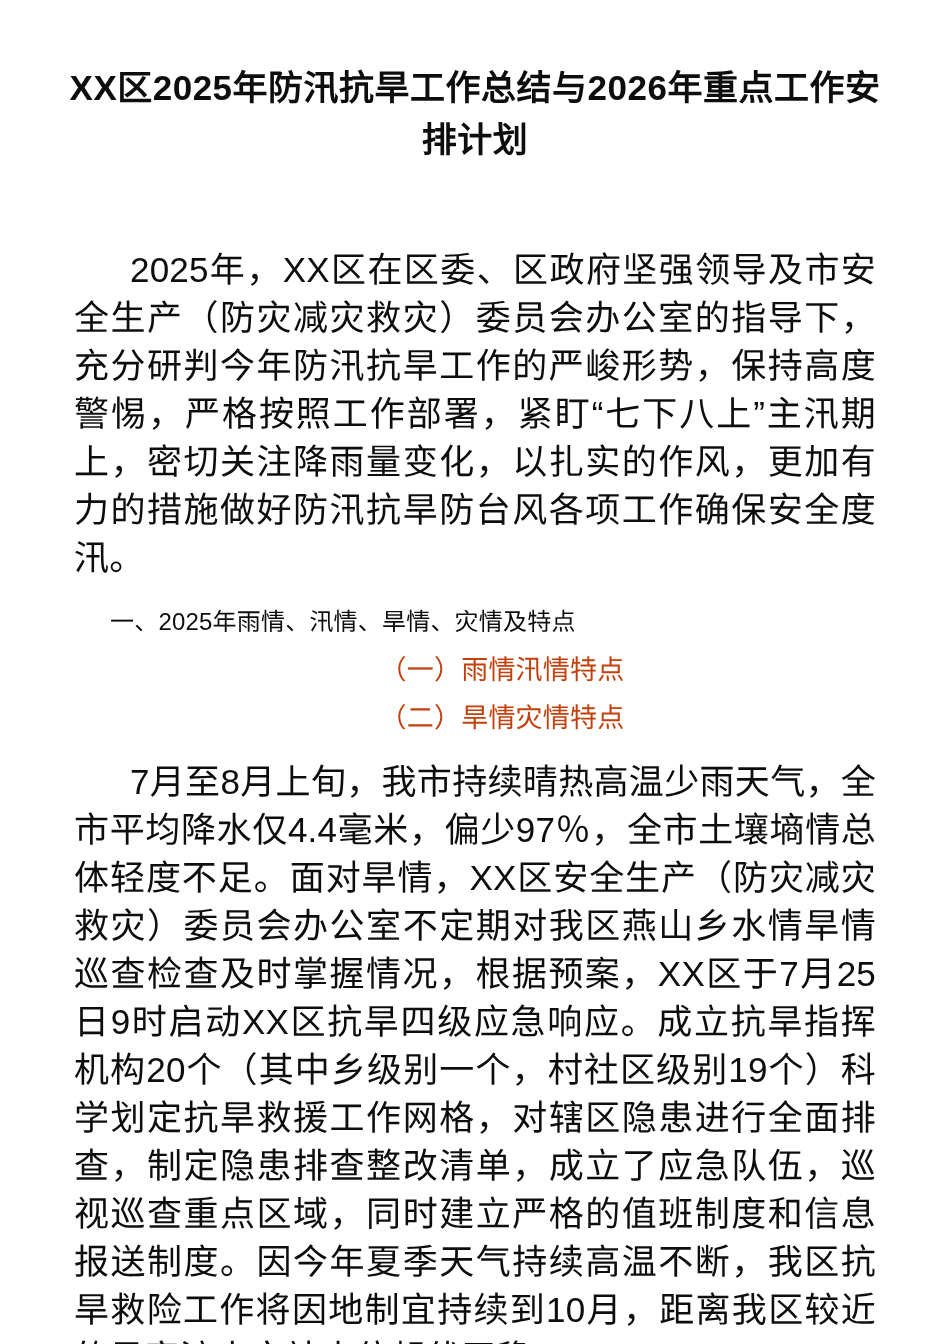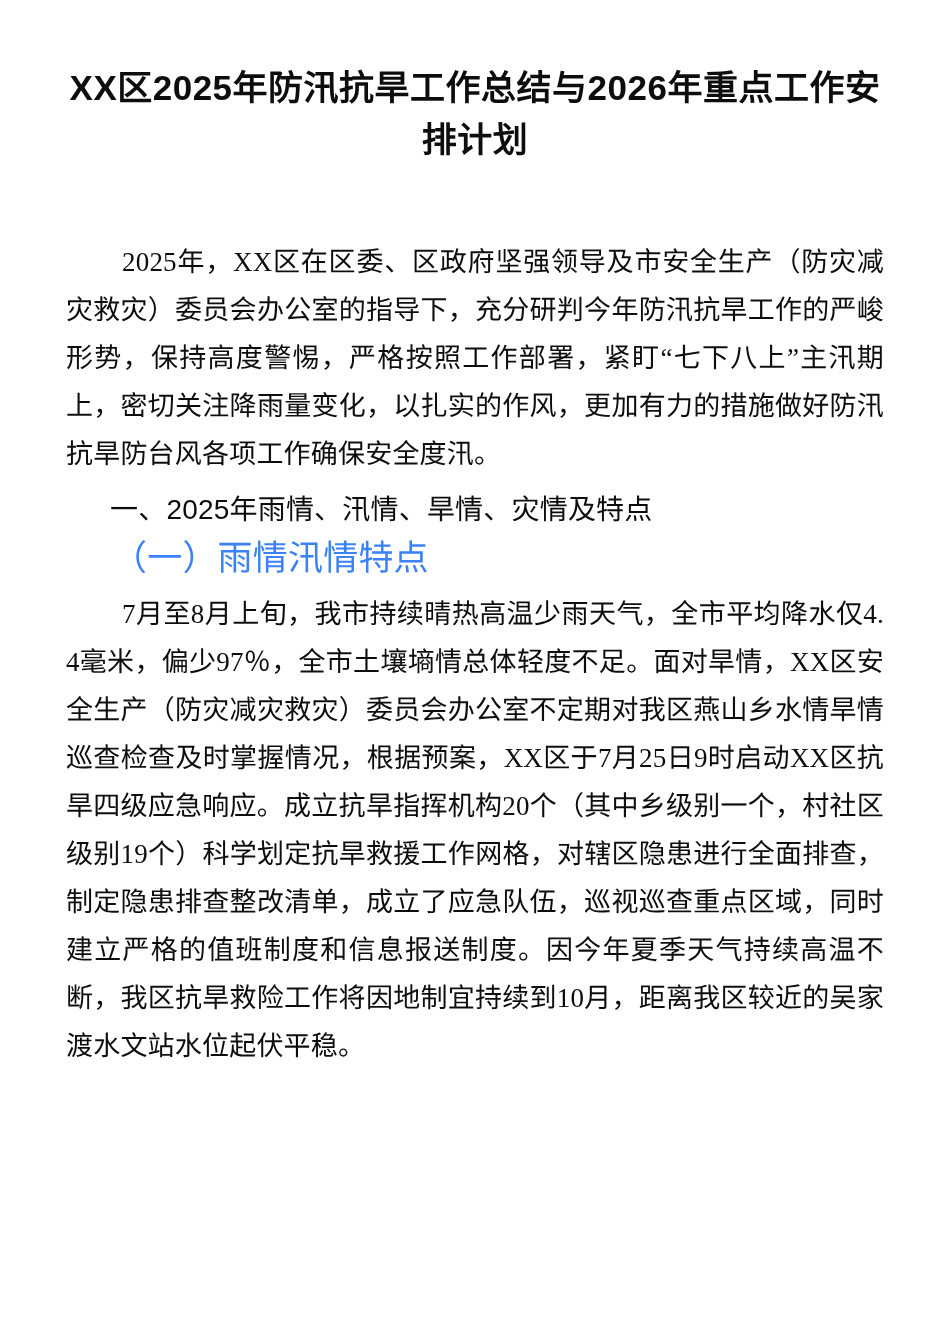--- a/index.html
+++ b/index.html
@@ -30,66 +30,66 @@
     text-align: center;
     letter-spacing: 0.5px;
     margin: 0;
     padding-top: 62px;
     color: #0d0d0d;
   }
   .title-spacer {
     height: 64px;
   }
   p.para {
-    font-size: 27px;
+    font-size: 35px;
     line-height: 48px;
-    margin: 8px;
+    margin: 16px;
     text-align: justify;
     text-justify: inter-ideograph;
     letter-spacing: 0.2px;
     color: #0d0d0d;
     word-break: break-all;
-    font-family: Liberation Serif, serif;
   }
   p.indent {
     text-indent: 56px;
   }
   p.heading-1 {
-    font-size: 28px;
+    font-size: 24px;
     line-height: 48px;
     margin: 0;
     text-indent: 52px;
     text-align: left;
     color: #0d0d0d;
     letter-spacing: 0.2px;
   }
   p.heading-2 {
-    font-size: 35px;
+    font-size: 27px;
     line-height: 48px;
     margin: 0;
     text-indent: 54px;
-    text-align: left;
-    color: #3b82f6;
+    text-align: center;
+    color: #c2410c;
     letter-spacing: 0.2px;
   }
 </style>
 </head>
 <body>
 
 <div class="page">
   <div class="doc-body">
 
     <h1 class="doc-title">XX区2025年防汛抗旱工作总结与2026年重点工作安排计划</h1>
 
     <div class="title-spacer"></div>
 
     <p class="para indent">2025年，XX区在区委、区政府坚强领导及市安全生产（防灾减灾救灾）委员会办公室的指导下，充分研判今年防汛抗旱工作的严峻形势，保持高度警惕，严格按照工作部署，紧盯“七下八上”主汛期上，密切关注降雨量变化，以扎实的作风，更加有力的措施做好防汛抗旱防台风各项工作确保安全度汛。</p>
 
     <p class="heading-1">一、2025年雨情、汛情、旱情、灾情及特点</p>
 
     <p class="heading-2">（一）雨情汛情特点</p>
 
 
+    <p class="heading-2">（二）旱情灾情特点</p>
 
     <p class="para indent">7月至8月上旬，我市持续晴热高温少雨天气，全市平均降水仅4.4毫米，偏少97％，全市土壤墒情总体轻度不足。面对旱情，XX区安全生产（防灾减灾救灾）委员会办公室不定期对我区燕山乡水情旱情巡查检查及时掌握情况，根据预案，XX区于7月25日9时启动XX区抗旱四级应急响应。成立抗旱指挥机构20个（其中乡级别一个，村社区级别19个）科学划定抗旱救援工作网格，对辖区隐患进行全面排查，制定隐患排查整改清单，成立了应急队伍，巡视巡查重点区域，同时建立严格的值班制度和信息报送制度。因今年夏季天气持续高温不断，我区抗旱救险工作将因地制宜持续到10月，距离我区较近的吴家渡水文站水位起伏平稳。</p>
 
   </div>
 </div>
 
 </body></html>

